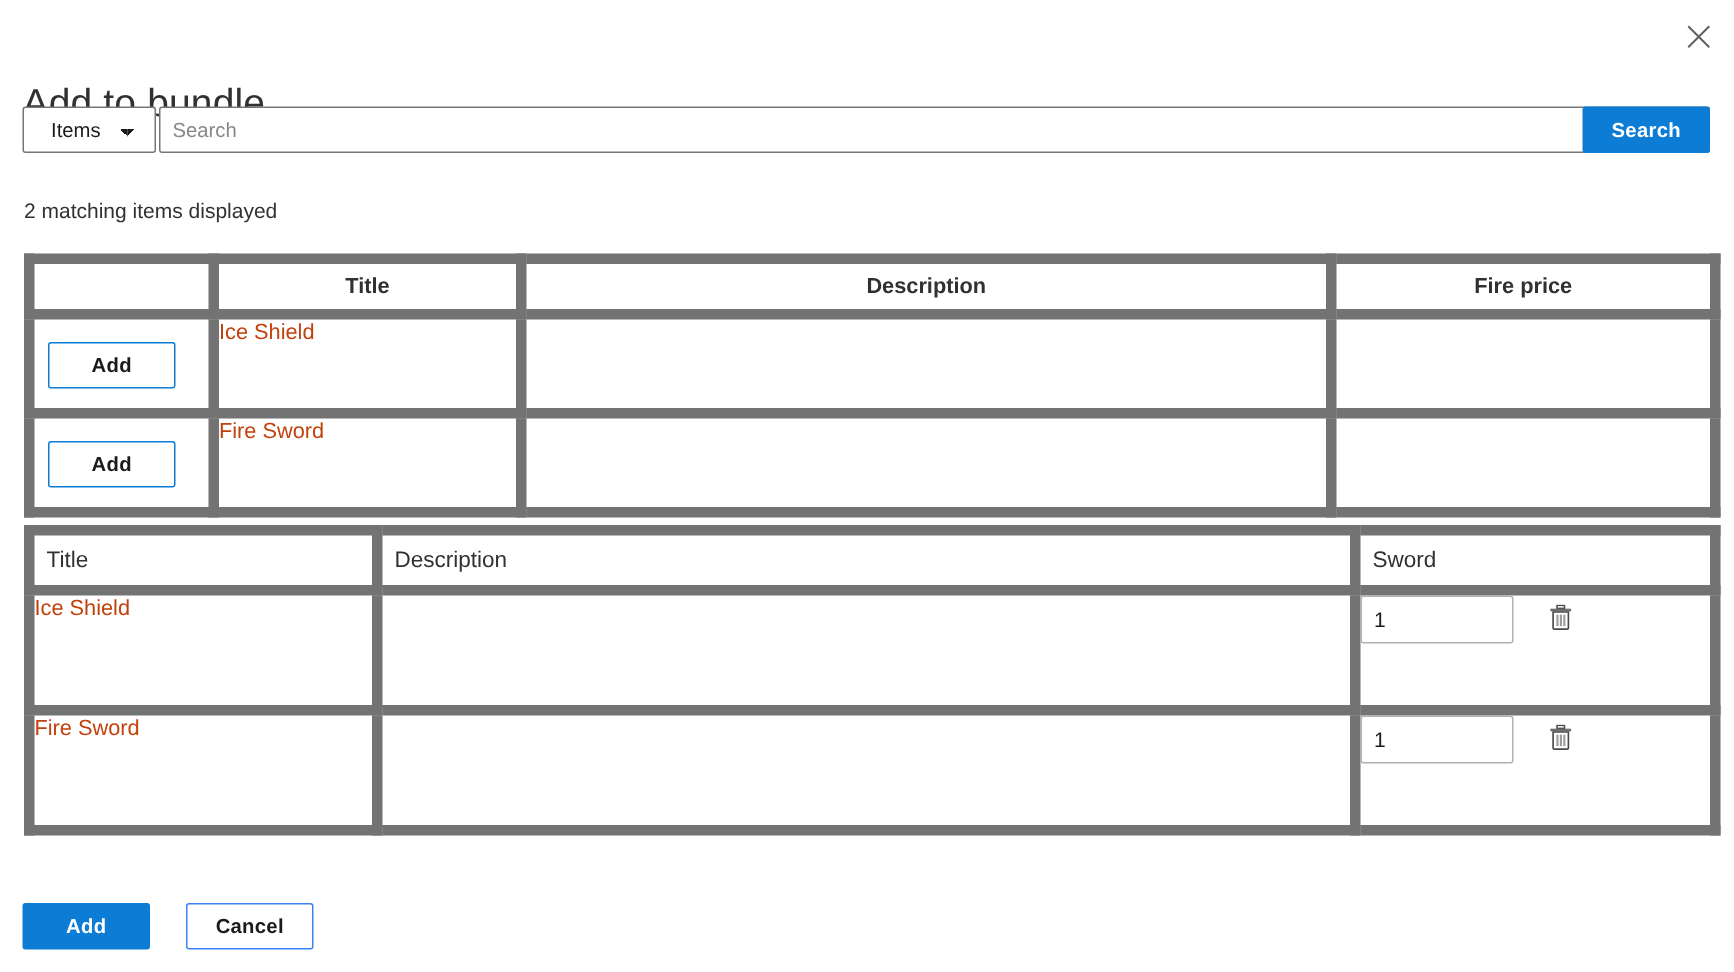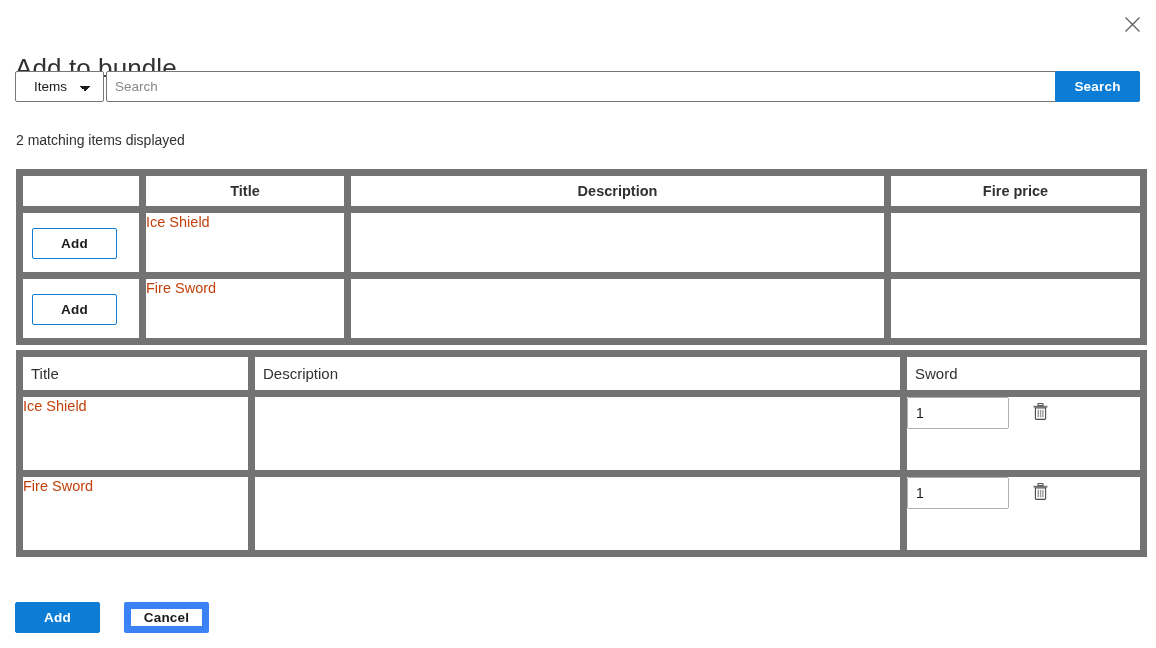--- a/index.html
+++ b/index.html
@@ -210,21 +210,21 @@
     font-size: 13.5px;
     font-weight: bold;
     letter-spacing: 0.2px;
     cursor: pointer;
     padding: 0;
   }
   .btn-secondary {
     width: 85px; height: 31px;
     background: #ffffff;
     color: #1b1b1b;
-    border: 7px solid #3b82f6;
+    border: 1px solid #3b82f6;
     border-radius: 2px;
     font-family: "Liberation Sans", sans-serif;
     font-size: 13.5px;
     font-weight: bold;
     letter-spacing: 0.2px;
     cursor: pointer;
     padding: 0;
   }
 </style>
 </head>

